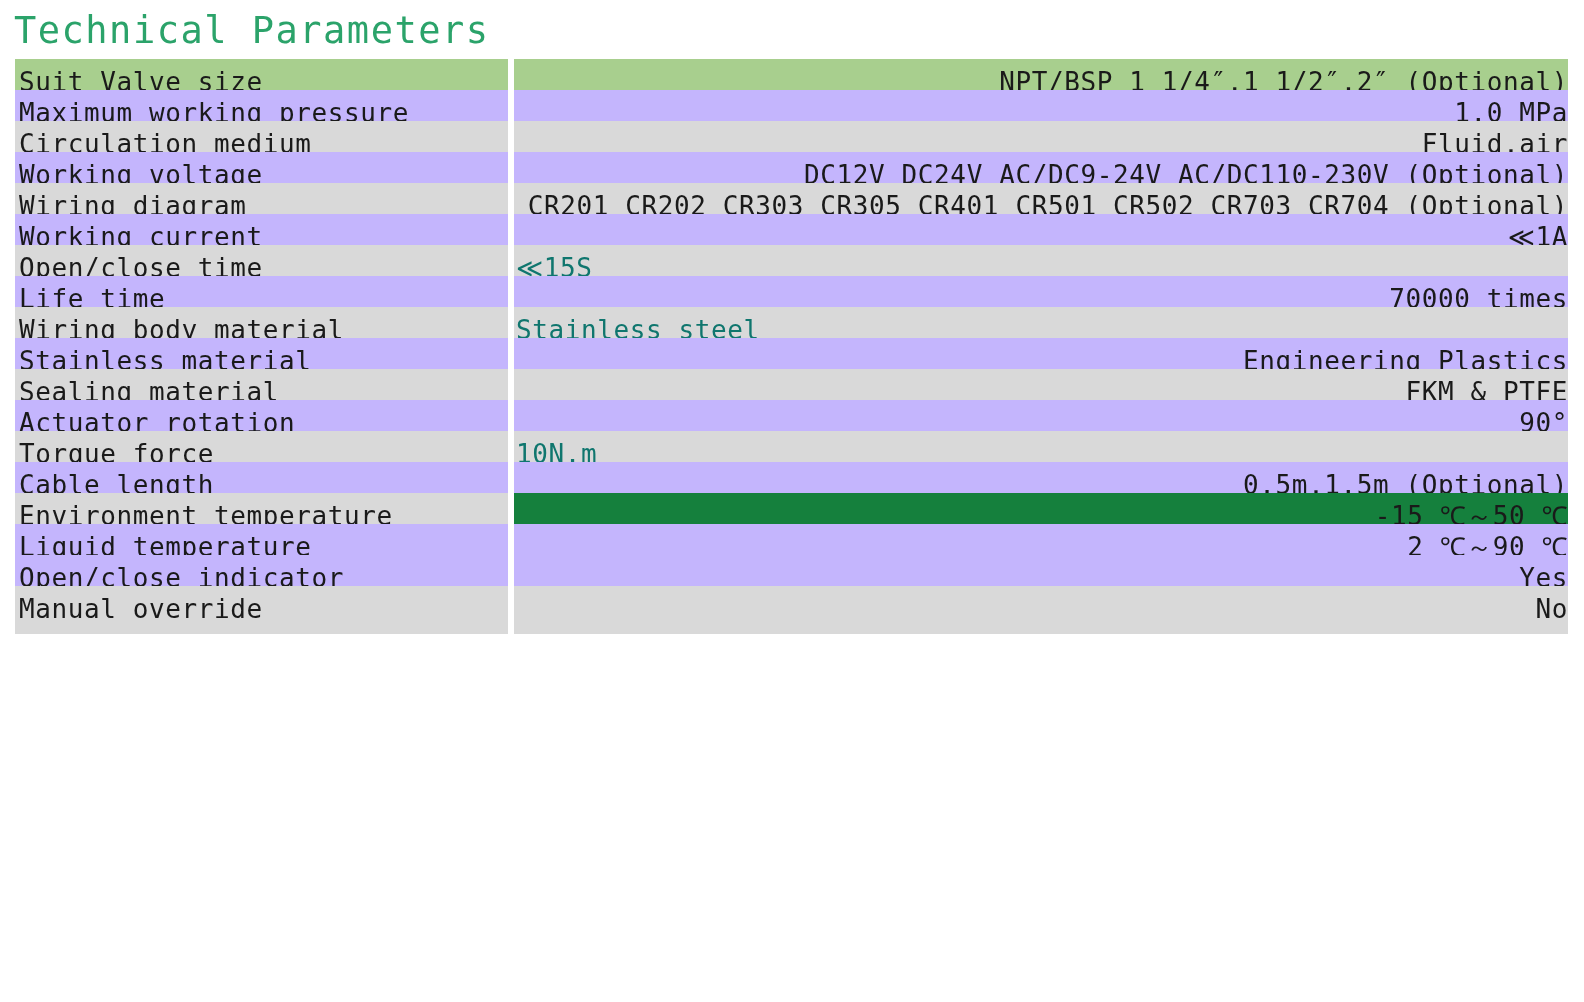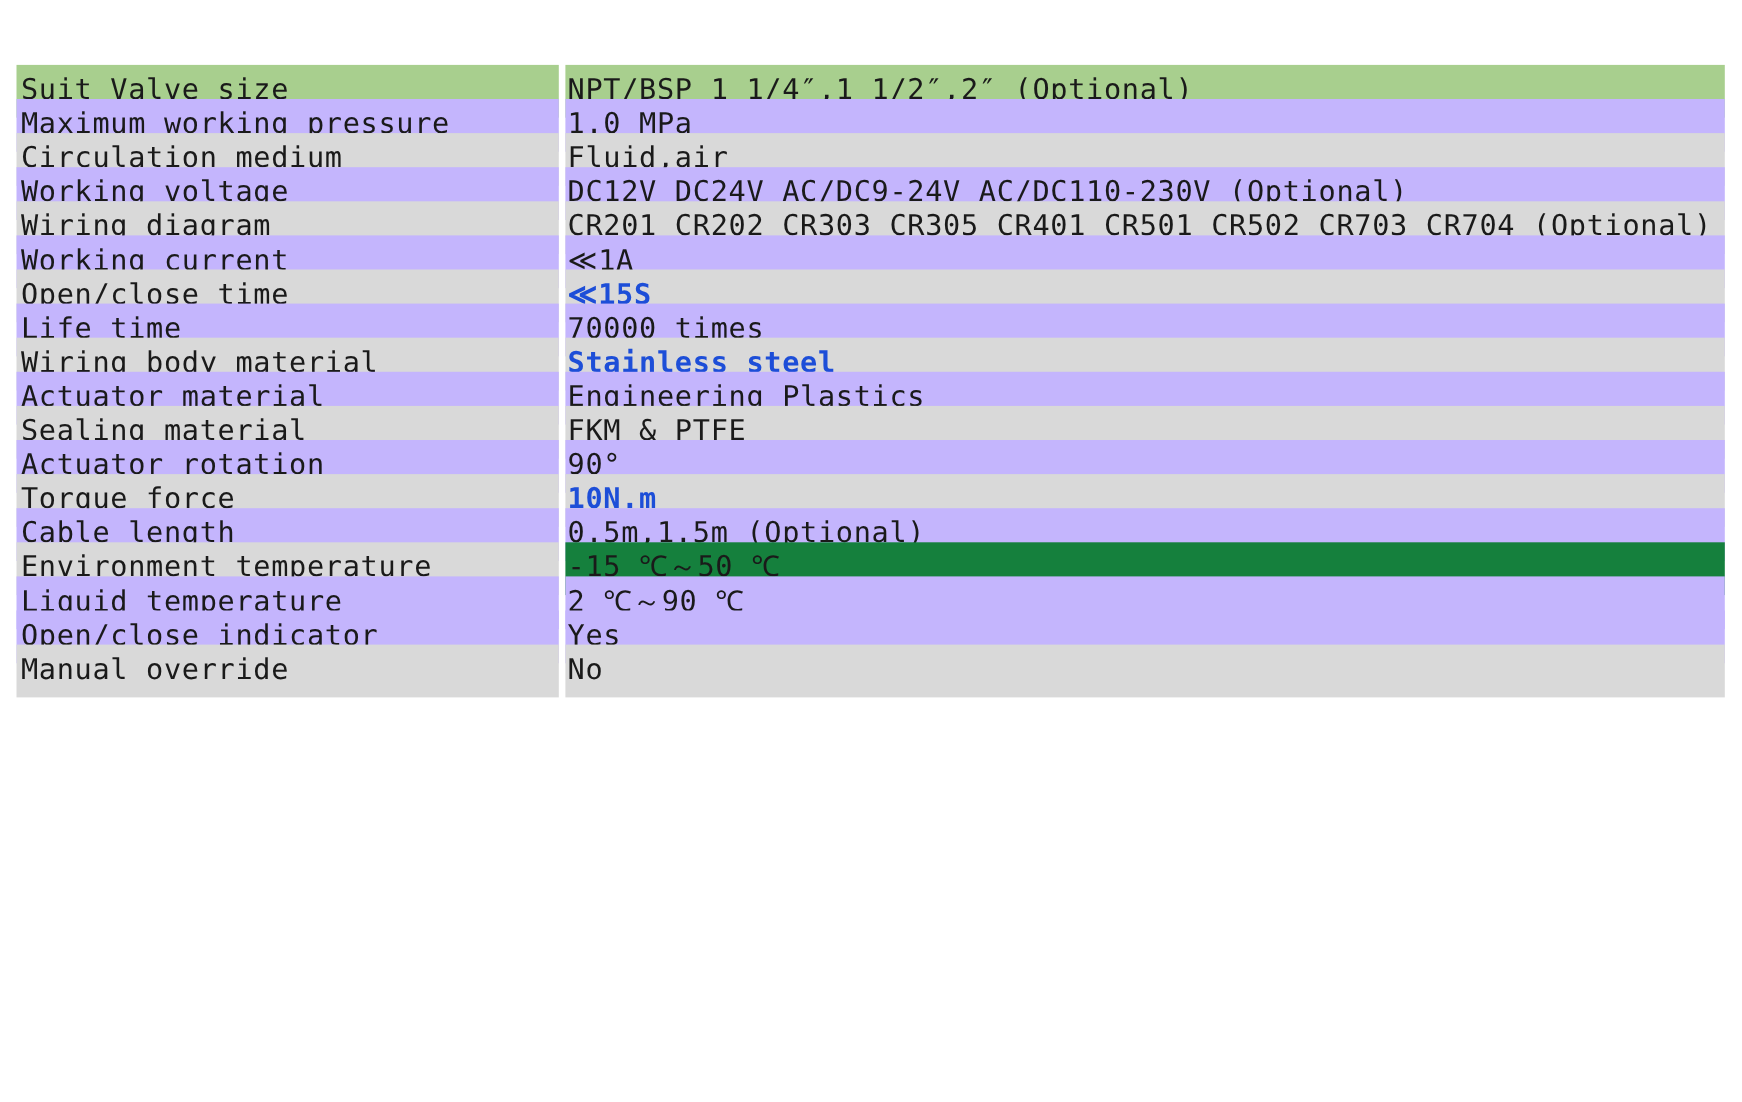--- a/index.html
+++ b/index.html
@@ -75,28 +75,29 @@
     padding-left: 2px;
     box-sizing: border-box;
   }
 
   
   .bg-green    { background: #A8CF8E; }
   .bg-gray     { background: #D9D9D9; }
   .bg-darkgray { background: #15803d; }
   .bg-white    { background: #c4b5fd; }
 
-  .txt-red   { color: #1d4ed8; font-weight: bold; }
-  .txt-dark  { color: #1a1a1a; }
+  .txt-red   { color: #0f766e; }
+  .txt-dark  { color: #1a1a1a; text-align: right; }
 </style>
 </head>
 <body>
 
 <div id="sheet">
 
+  <div id="title">Technical Parameters</div>
 
   <div id="table">
       <div class="row">
         <div class="cell cell-label bg-green">Suit Valve size</div>
         <div class="cell cell-value bg-green txt-dark">NPT/BSP 1 1/4″,1 1/2″,2″ (Optional)</div>
       </div>
       <div class="row">
         <div class="cell cell-label bg-white">Maximum working pressure</div>
         <div class="cell cell-value bg-white txt-dark">1.0 MPa</div>
       </div>
@@ -122,21 +123,21 @@
       </div>
       <div class="row">
         <div class="cell cell-label bg-white">Life time</div>
         <div class="cell cell-value bg-white txt-dark">70000 times</div>
       </div>
       <div class="row">
         <div class="cell cell-label bg-gray">Wiring body material</div>
         <div class="cell cell-value bg-gray txt-red">Stainless steel</div>
       </div>
       <div class="row">
-        <div class="cell cell-label bg-white">Actuator material</div>
+        <div class="cell cell-label bg-white">Stainless material</div>
         <div class="cell cell-value bg-white txt-dark">Engineering Plastics</div>
       </div>
       <div class="row">
         <div class="cell cell-label bg-gray">Sealing material</div>
         <div class="cell cell-value bg-gray txt-dark">FKM &amp; PTFE</div>
       </div>
       <div class="row">
         <div class="cell cell-label bg-white">Actuator rotation</div>
         <div class="cell cell-value bg-white txt-dark">90°</div>
       </div>

